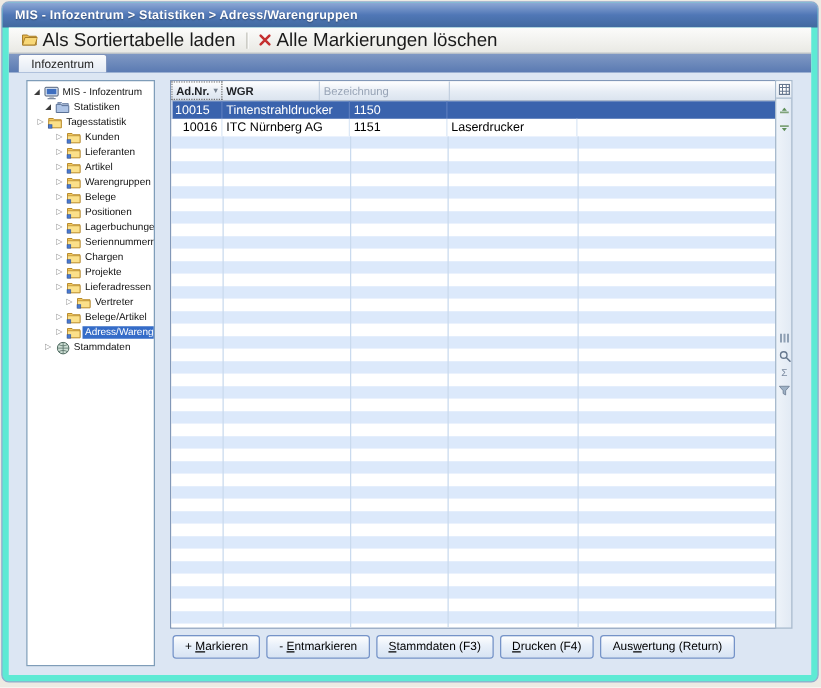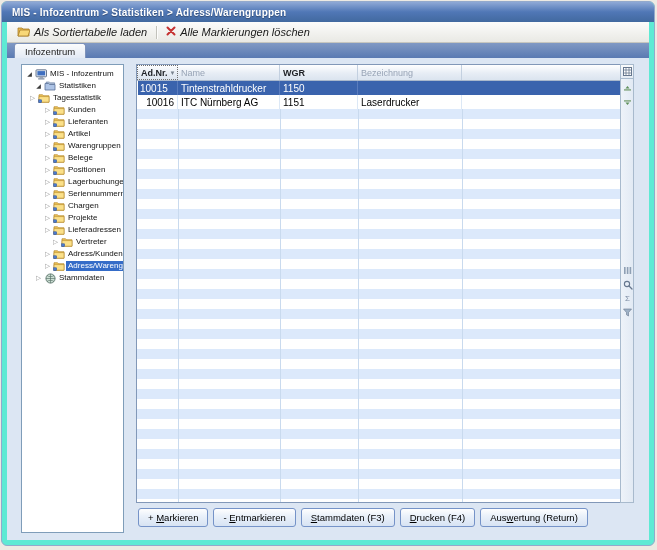--- a/index.html
+++ b/index.html
@@ -13,22 +13,22 @@
               background:linear-gradient(#8fa9d6,#5077b6 50%,#41699f);
               display:flex; align-items:center; color:#fff; font-size:10px; font-weight:bold;
               text-shadow:0 1px 1px rgba(0,0,0,.35); letter-spacing:.2px; }
 
   .inner { position:absolute; left:5px; top:20px; width:642px; height:518px;
            background:#dce6f3; overflow:hidden; }
 
   
   .toolbar { height:21px; background:linear-gradient(#fcfcfb,#e9e9e4);
              border-bottom:1px solid #c6c6bf; display:flex; align-items:center; padding:0 4px; }
-  .tbtn { display:flex; align-items:center; gap:4px; font-size:11px; color:#1a1a1a;
-          padding:2px 6px; border-radius:2px; cursor:default;font-style:italic; }
+  .tbtn { display:flex; align-items:center; gap:4px; font-size:15px; color:#1a1a1a;
+          padding:2px 6px; border-radius:2px; cursor:default; }
   .tsep { width:1px; height:13px; background:#c2c2bb; box-shadow:1px 0 0 #fdfdfc; margin:0 3px; }
 
   
   .tabstrip { height:15px; background:linear-gradient(#8099c4,#5a7ab2);
               display:flex; align-items:flex-end; padding-left:7px; }
   .tab { height:15px; background:linear-gradient(#fbfcfd,#e3eaf4); border:1px solid #7d92ba;
          border-bottom:none; border-radius:3px 3px 0 0; font-size:9.5px; color:#222;
          padding:0 10px; display:flex; align-items:center; }
 
   .contentarea { position:relative; height:342px; }
@@ -294,21 +294,21 @@
           </div>
           <div class="tree-item" style="padding-left: 21px;">
             <span class="expander">▷</span>
             <span class="tree-icon">
               <svg width="12" height="10" viewBox="0 0 12 10">
                 <path d="M1 1.8h3.6l1 1H11v6.4H1z" fill="#f5ca5e" stroke="#b68a2e" stroke-width="0.8"></path>
                 <path d="M1 3.6h10v5.6H1z" fill="#fbe089" stroke="#b68a2e" stroke-width="0.6"></path>
                 <rect x="0.6" y="6.8" width="3" height="2.8" fill="#4a7ad0" stroke="#2c4f93" stroke-width="0.5"></rect>
               </svg>
             </span>
-            <span class="tree-label">Adress/Kunden</span>
+            <span class="tree-label">Belege/Artikel</span>
           </div>
           <div class="tree-item selected" style="padding-left: 21px;">
             <span class="expander">▷</span>
             <span class="tree-icon">
               <svg width="12" height="10" viewBox="0 0 12 10">
                 <path d="M1 1.8h3.6l1 1H11v6.4H1z" fill="#f5ca5e" stroke="#b68a2e" stroke-width="0.8"></path>
                 <path d="M1 3.6h10v5.6H1z" fill="#fbe089" stroke="#b68a2e" stroke-width="0.6"></path>
                 <rect x="0.6" y="6.8" width="3" height="2.8" fill="#4a7ad0" stroke="#2c4f93" stroke-width="0.5"></rect>
               </svg>
             </span>
@@ -325,23 +325,20 @@
             <span class="tree-label">Stammdaten</span>
           </div>
         </div>
 
       <div class="table-panel">
         <div class="grid">
           <div class="hdr" id="hdr">
               <div class="hcell focused" style="width: 41px;">
                 <span class="hlabel">Ad.Nr.</span>
                 <span class="sortarrow">▼</span>
-              </div>
-              <div class="hcell muted" style="width: 102px;">
-                <span class="hlabel">Name</span>
               </div>
               <div class="hcell" style="width: 78px;">
                 <span class="hlabel">WGR</span>
               </div>
               <div class="hcell muted" style="width: 104px;">
                 <span class="hlabel">Bezeichnung</span>
               </div>
               <div class="hcell muted flex">
                 <span class="hlabel"></span>
               </div>

